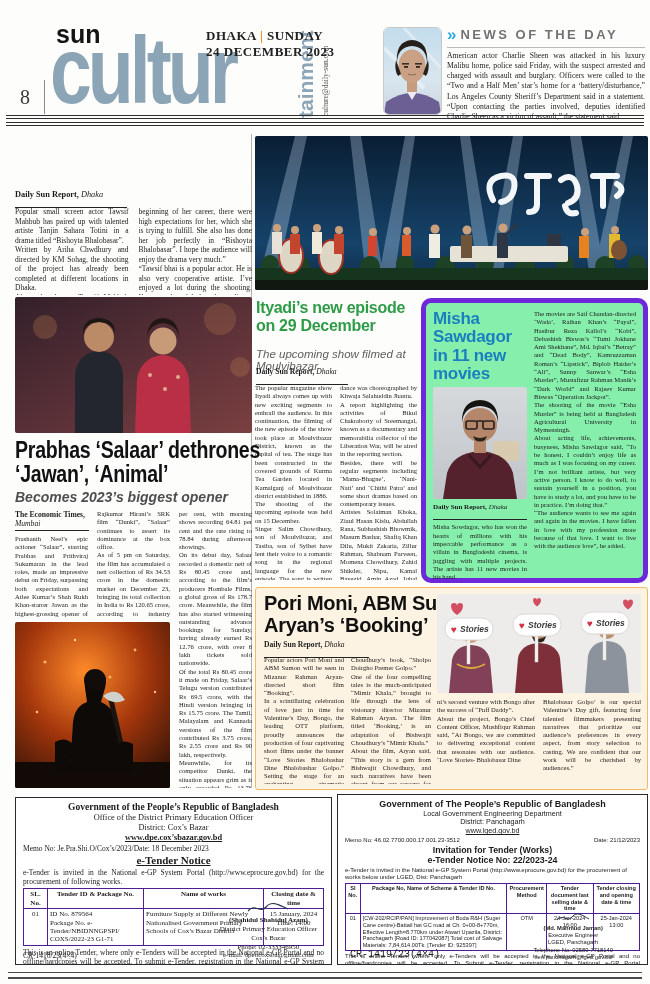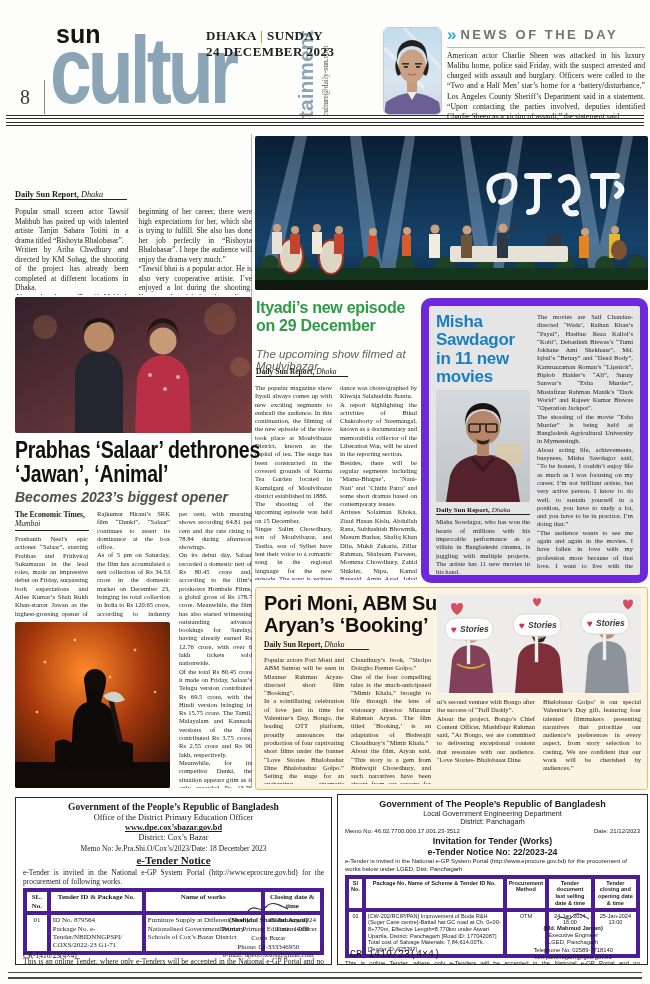--- a/index.html
+++ b/index.html
@@ -4,33 +4,33 @@
 <style>
   html,body{margin:0;padding:0;background:#e8e6e1;}
   #page{position:relative;width:650px;height:984px;background:#fdfdfb;margin:0 auto;
         font-family:"Liberation Serif",serif;color:#1b1b1b;overflow:hidden;}
   .abs{position:absolute;}
   .sans{font-family:"Liberation Sans",sans-serif;}
   .hl{font-family:"Liberation Sans",sans-serif;font-weight:700;color:#111;line-height:1.06;letter-spacing:-0.3px;}
   .cond{transform:scaleX(0.85);transform-origin:0 0;}
   .col{font-size:7.5px;line-height:1.27;text-align:justify;white-space:pre-line;overflow:hidden;color:#1c1c1c;}
   .col-s{font-size:6.6px;line-height:1.26;text-align:justify;white-space:pre-line;overflow:hidden;color:#1c1c1c;}
-  .byline{font-size:8.3px;border-bottom:1px solid #222;padding-bottom:0;white-space:nowrap;overflow:hidden;}
+  .byline{font-size:8.3px;border-bottom:1px solid #222;padding-bottom:8px;white-space:nowrap;overflow:hidden;}
   .by-b{font-weight:bold;}
   .by-i{font-style:italic;}
   .photo{overflow:hidden;border-radius:2px;}
   .rule4{background:repeating-linear-gradient(to bottom,#2e2e2e 0 1px,transparent 1px 3.5px);}
   .vline{width:1px;background:#b5b2ac;}
   
   .tender{border:1px solid #2a2a2a;background:#fff;padding:4px 7px;box-sizing:border-box;overflow:hidden;position:absolute;}
   .t-c{text-align:center;}
   .t-b{font-weight:bold;}
   .t-u{text-decoration:underline;}
   .tnd-table{border-collapse:collapse;width:100%;margin-top:2px;}
-  .tnd-table th,.tnd-table td{border:4px solid #4c1d95;padding:1px 2px;vertical-align:top;}
+  .tnd-table th,.tnd-table td{border:1px solid #4c1d95;padding:1px 2px;vertical-align:top;}
   .pre{white-space:pre-line;}
   .sig{position:absolute;text-align:center;line-height:1.25;}
   svg text{font-family:"Liberation Sans",sans-serif;}
 </style>
 </head>
 <body>
 
 <div id="page">
 
   <div class="abs" style="left:20px;top:86px;font-size:20px;color:#3a3a3a;">8</div>
@@ -257,21 +257,21 @@
 The shooting of the upcoming episode was held on 15 December.
 Singer Salim Chowdhury, son of Moulvibazar, and Tasiba, son of Sylhet have lent their voice to a romantic song in the regional language for the new episode. The song is written by Ramachandran and composed by Akash Mahmud. It may be mentioned that Tasiba’s first television journey began with Ityadi.
 More than a hundred local dance artistes of Moulvibazar will also be seen performing with a song about Moulvibazar. The</div>
     <div class="col-s" style="flex:1;">dance was choreographed by Khwaja Salahuddin Jhantu.
 A report highlighting the activities of Bikul Chakraborty of Sreemangal, known as a documentary and memorabilia collector of the Liberation War, will be aired in the reporting section.
 Besides, there will be regular segments including ‘Mama-Bhagne’, ‘Nani-Nati’ and ‘Chithi Patra’ and some short dramas based on contemporary issues.
 Artistes Solaiman Khoka, Ziaul Hasan Kislu, Abdullah Rana, Subhashish Bhowmik, Masum Bashar, Shafiq Khan Dilu, Mukit Zakaria, Zillur Rahman, Shabnam Parveen, Momena Chowdhury, Zahid Shikder, Nipu, Kamal Bayezid, Amin Azad, Iqbal Hossain, Shahed Ali, Tariq Swapan, Jamil Hossain, Sujat Shimul, Matiar Rahman, Sadia Tanzin, Subarna Majumder and others will be seen in the upcoming show.
 The new episode of Ityadi will be aired on BTV and BTV World at 08:30pm on 29 December.</div>
   </div>
 
-  <div class="abs" style="left:421px;top:298px;width:227px;height:285px;border:8px solid #6d28d9;border-radius:10px;box-sizing:border-box;padding:7px;display:flex;gap:7px;background:#e5e5e5;">
+  <div class="abs" style="left:421px;top:298px;width:227px;height:285px;border:5px solid #6d28d9;border-radius:10px;box-sizing:border-box;padding:7px;display:flex;gap:7px;background:#86efac;">
     <div style="width:94px;flex:none;">
       <div class="sans" style="font-size:17px;font-weight:700;color:#1a7fc0;line-height:1.08;letter-spacing:-0.3px;">Misha Sawdagor in 11 new movies</div>
       <div class="photo" style="width:94px;height:112px;margin-top:4px;">
         <svg width="94" height="112" viewBox="0 0 94 112">
           <defs>
               <linearGradient id="mgrey" x1="0" y1="0" x2="0" y2="1">
             <stop offset="0" stop-color="#d6d9dc"></stop>
                 <stop offset="1" stop-color="#bfc4c8"></stop>
           </linearGradient>
             </defs>
@@ -351,23 +351,23 @@
       </svg>
     </div>
     <div class="abs col-s" style="left:181px;top:110px;width:98px;height:88px;">ni’s second venture with Bongo after the success of “Puff Daddy”.
 About the project, Bongo’s Chief Content Officer, Mushfiqur Rahman said, “At Bongo, we are committed to delivering exceptional content that resonates with our audience. ‘Love Stories- Bhalobasar Dine</div>
     <div class="abs col-s" style="left:287px;top:110px;width:98px;height:88px;">Bhalobasar Golpo’ is our special Valentine’s Day gift, featuring four talented filmmakers presenting narratives that prioritize our audience’s preferences in every aspect, from story selection to casting. We are confident that our work will be cherished by audiences.”</div>
   </div>
 
   <div class="tender" style="left:15px;top:797px;width:317px;height:168px;font-size:7.5px;line-height:1.2;">
     <div class="t-c t-b" style="font-size:9.5px;">Government of the People’s Republic of Bangladesh</div>
     <div class="t-c" style="font-size:8.3px;">Office of the District Primary Education Officer</div>
+    <div class="t-c" style="font-size:8.3px;">District: Cox’s Bazar</div>
     <div class="t-c t-u t-b" style="font-size:8.3px;">www.dpe.cox’sbazar.gov.bd</div>
-    <div class="t-c" style="font-size:8.3px;">District: Cox’s Bazar</div>
-    <div style="display:flex;justify-content:center;margin-top:1px;">
+    <div style="display:flex;justify-content:flex-start;margin-top:1px;">
       <span>Memo No: Je.Pra.Shi.O/Cox’s/2023/</span>
       <span>Date: 18 December 2023</span>
     </div>
     <div class="t-c t-b t-u" style="font-size:11px;margin:1px 0;">e-Tender Notice</div>
     <div style="text-align:justify;">e-Tender is invited in the National e-GP System Portal (http://www.eprocure.gov.bd) for the procurement of following works.</div>
     <table class="tnd-table" style="font-size:7px;">
       <tbody>
           <tr>
         <th style="width:8%;">SL. No.</th>
         <th style="width:32%;">Tender ID &amp; Package No.</th>
@@ -396,20 +396,21 @@
       <div>Phone: 02-333346950</div>
       <div>e-mail: dpeocoxsba@gmail.com</div>
     </div>
     <div class="abs" style="left:7px;bottom:4px;font-size:7.5px;">CR-1418/23(4×4)</div>
   </div>
 
   <div class="tender sans" style="left:337px;top:794px;width:311px;height:171px;font-size:6px;line-height:1.2;">
     <div class="t-c t-b" style="font-size:9px;">Government of The People’s Republic of Bangladesh</div>
     <div class="t-c" style="font-size:7.2px;text-align:center;">Local Government Engineering Department</div>
     <div class="t-c" style="font-size:7.2px;">District: Panchagarh</div>
+    <div class="t-c t-u" style="font-size:7.2px;">www.lged.gov.bd</div>
     <div style="display:flex;justify-content:space-between;margin-top:1px;">
       <span>Memo No: 46.02.7700.000.17.001.23-3512</span>
       <span>Date: 21/12/2023</span>
     </div>
     <div class="t-c t-b" style="font-size:8.8px;margin-top:1px;">Invitation for Tender (Works)</div>
     <div class="t-c t-b" style="font-size:8.8px;">e-Tender Notice No: 22/2023-24</div>
     <div style="margin-top:1px;">e-Tender is invited in the National e-GP System Portal (http://www.eprocure.gov.bd) for the procurement of works below under LGED, Dist: Panchagarh</div>
     <table class="tnd-table" style="font-size:5.6px;">
       <tbody>
           <tr>

